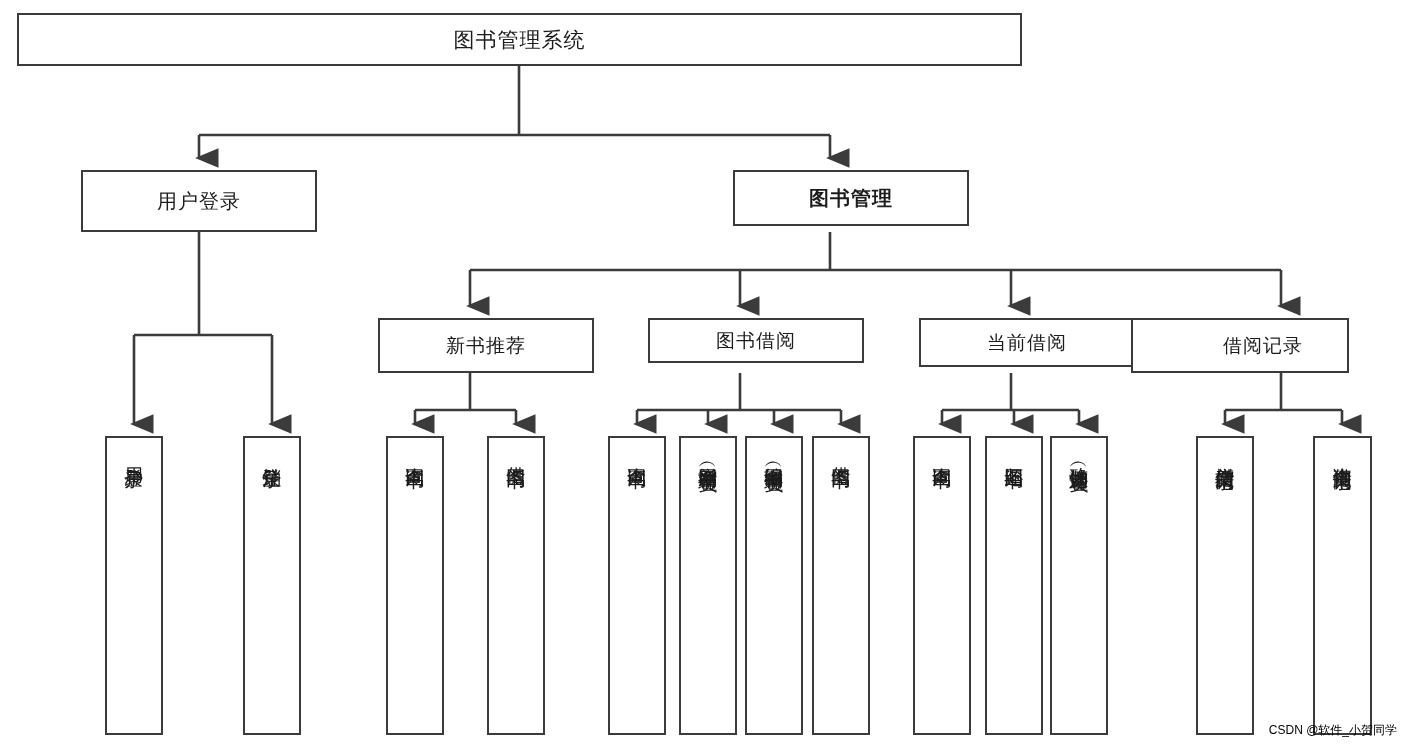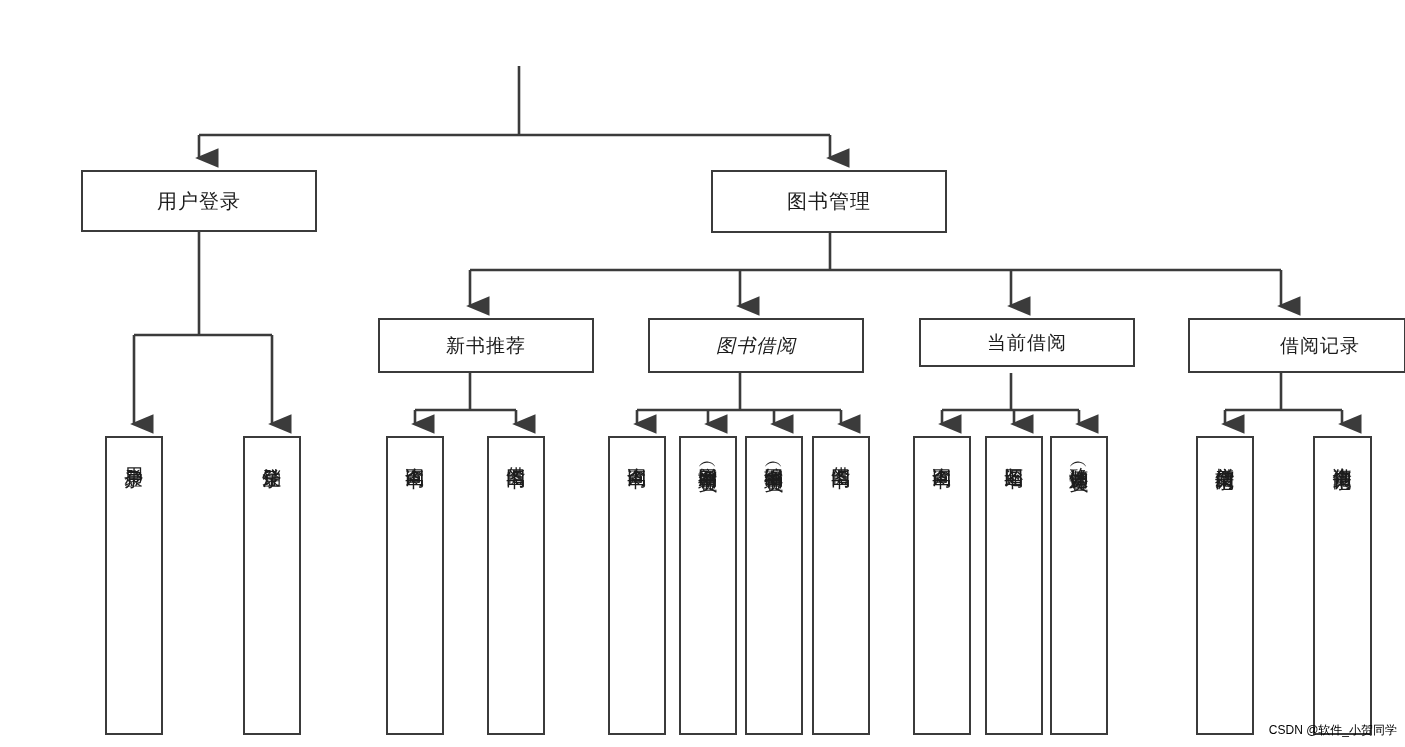--- a/index.html
+++ b/index.html
@@ -134,38 +134,41 @@
     </g>
 
     <g stroke="#3b3b3b" stroke-width="2.6" fill="none">
       <path d="M 1281 373 L 1281 410"></path>
       <path d="M 1225 410 L 1342 410"></path>
       <path d="M 1225 410 L 1225 424" marker-end="url(#arrow)"></path>
       <path d="M 1342 410 L 1342 424" marker-end="url(#arrow)"></path>
     </g>
   </svg>
 
+  <div class="node root" id="node-root" style="left: 17px; top: 13px; width: 1005px; height: 53px;">
+    <span class="htext">图书管理系统</span>
+  </div>
 
   <div class="node level2" id="node-user-login" style="left: 81px; top: 170px; width: 236px; height: 62px;">
     <span class="htext">用户登录</span>
   </div>
-  <div class="node level2" id="node-book-management" style="left: 711px; top: 170px; width: 236px; height: 63px;">
+  <div class="node level2" id="node-book-management" style="left: 733px; top: 170px; width: 236px; height: 56px; font-weight: bold;">
     <span class="htext">图书管理</span>
   </div>
 
   <div class="node level3" id="node-new-book-recommend" style="left: 362px; top: 318px; width: 216px; height: 55px;">
     <span class="htext">新书推荐</span>
   </div>
-  <div class="node level3" id="node-book-borrow" style="left: 632px; top: 318px; width: 216px; height: 55px; font-style: italic;">
+  <div class="node level3" id="node-book-borrow" style="left: 632px; top: 318px; width: 216px; height: 45px;">
     <span class="htext">图书借阅</span>
   </div>
   <div class="node level3" id="node-current-borrow" style="left: 903px; top: 318px; width: 216px; height: 49px;">
     <span class="htext">当前借阅</span>
   </div>
-  <div class="node level3" id="node-borrow-record" style="left: 1172px; top: 318px; width: 218px; height: 55px; padding-left: 46px;">
+  <div class="node level3" id="node-borrow-record" style="left: 1115px; top: 318px; width: 218px; height: 55px; padding-left: 46px;">
     <span class="htext">借阅记录</span>
   </div>
 
   <div class="node leaf" id="node-leaf-0" style="left: 105px; top: 436px; width: 58px; height: 299px;">
     <span class="vtext">用户登录</span>
   </div>
   <div class="node leaf" id="node-leaf-1" style="left: 243px; top: 436px; width: 58px; height: 299px;">
     <span class="vtext">注销登录</span>
   </div>
   <div class="node leaf" id="node-leaf-2" style="left: 386px; top: 436px; width: 58px; height: 299px;">

